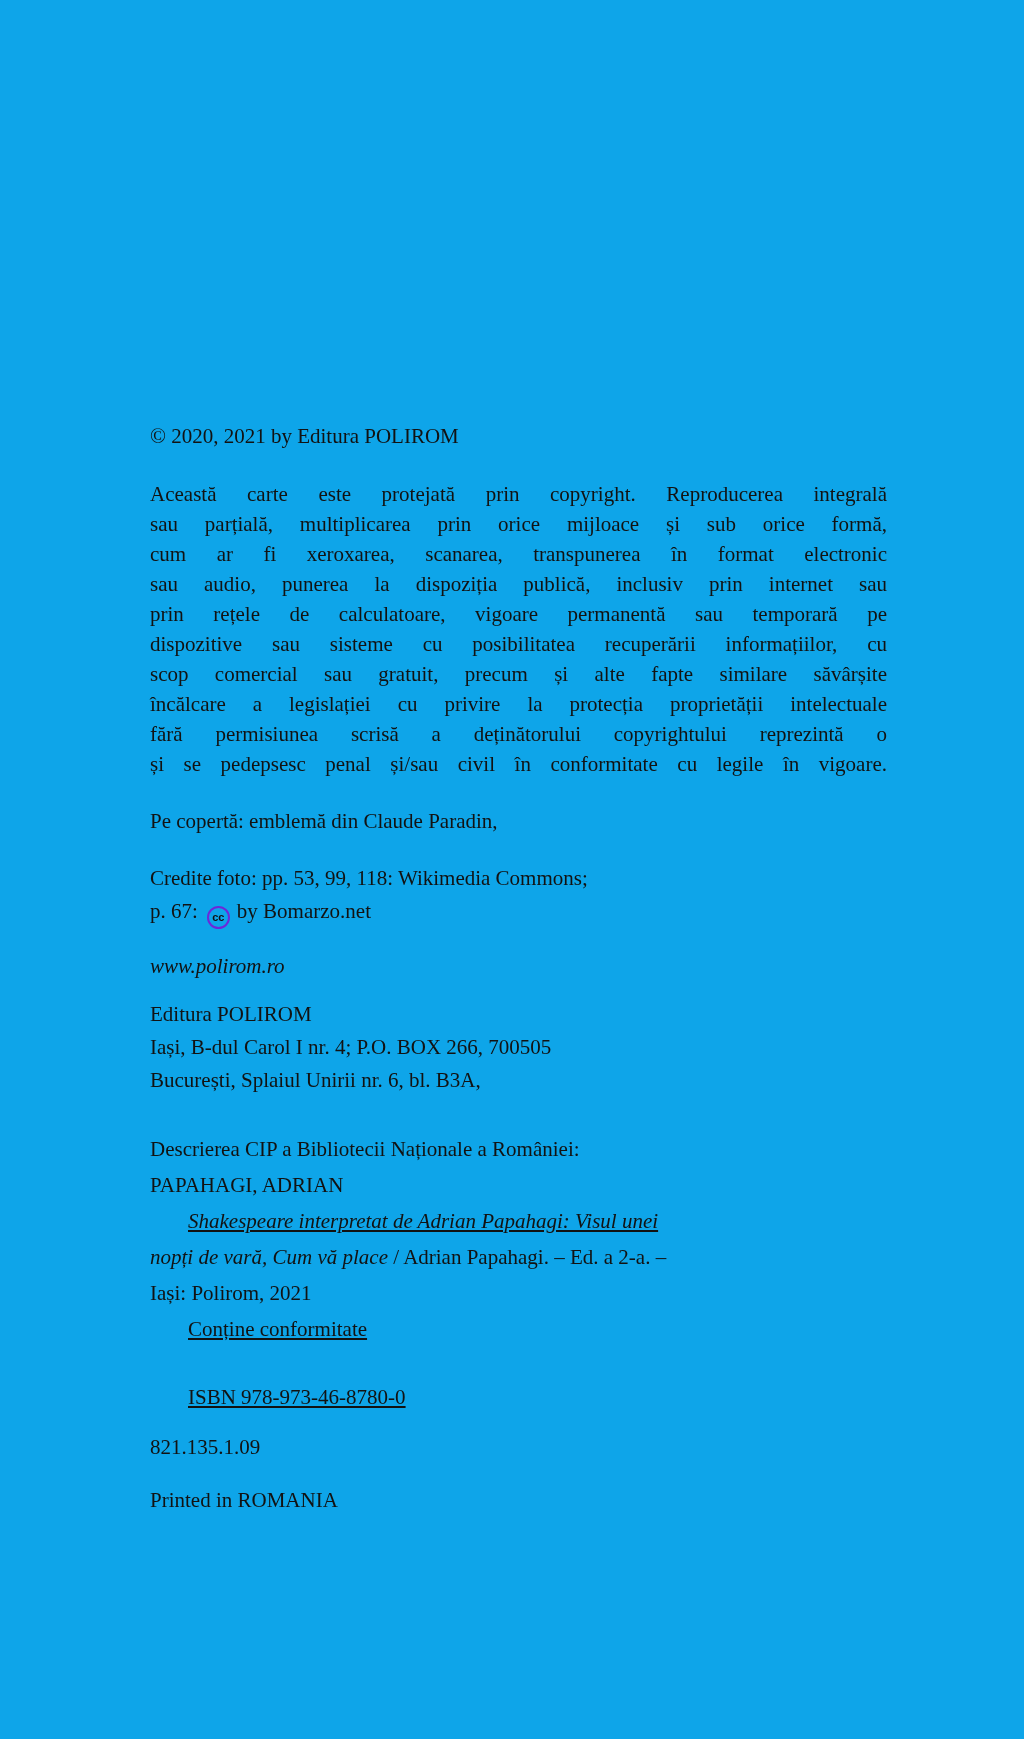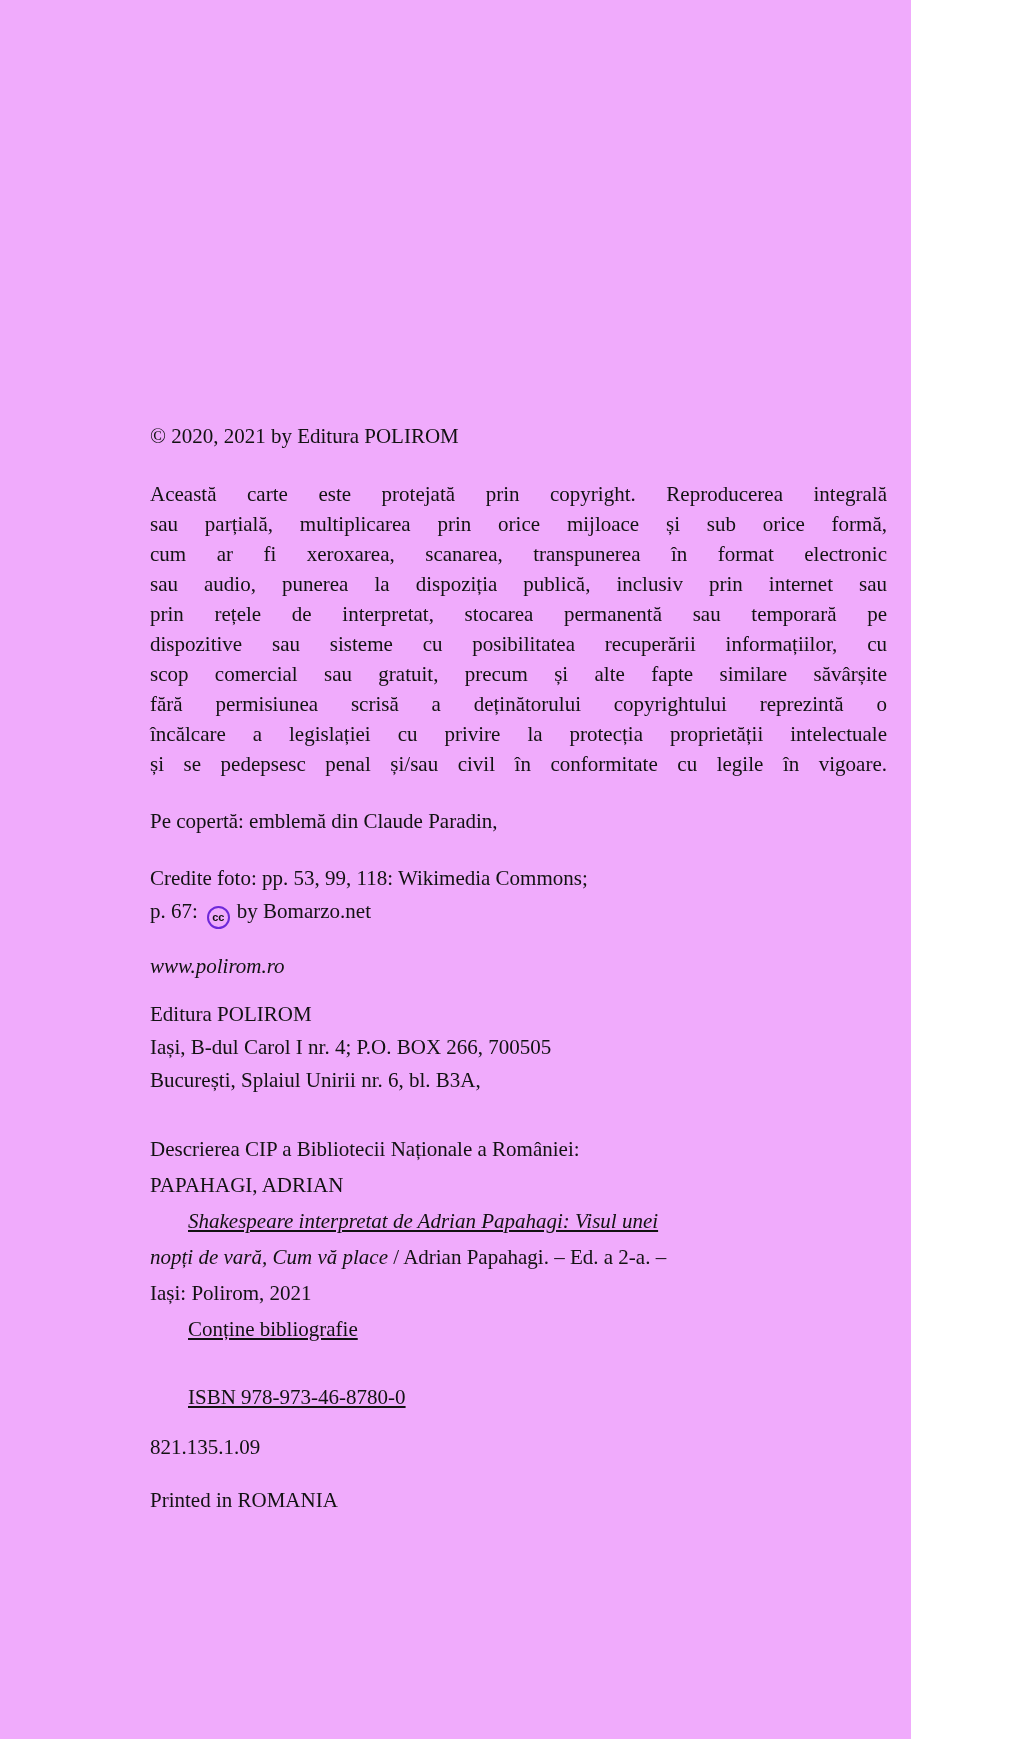--- a/index.html
+++ b/index.html
@@ -1,20 +1,20 @@
 <!DOCTYPE html>
 <html><head>
 <meta charset="utf-8">
 <style>
   html, body { margin: 0; padding: 0; background: #ffffff; }
   .page {
     position: relative;
-    width: 911px;
+    width: 1024px;
     height: 1739px;
-    background: #f0abfc;
+    background: #0ea5e9;
     overflow: hidden;
     font-family: "Liberation Serif", "DejaVu Serif", serif;
     color: #121212;
   }
   .content {
     position: absolute;
     left: 150px;
     top: 420px;
     width: 737px;
     font-size: 21px;
@@ -62,25 +62,25 @@
 <div class="page">
   <div class="content">
 
     <div class="block copyright-line">© 2020, 2021 by Editura POLIROM</div>
 
     <div class="block legal">
       <div class="jline">Această carte este protejată prin copyright. Reproducerea integrală</div>
       <div class="jline">sau parțială, multiplicarea prin orice mijloace și sub orice formă,</div>
       <div class="jline">cum ar fi xeroxarea, scanarea, transpunerea în format electronic</div>
       <div class="jline">sau audio, punerea la dispoziția publică, inclusiv prin internet sau</div>
-      <div class="jline">prin rețele de interpretat, stocarea permanentă sau temporară pe</div>
+      <div class="jline">prin rețele de calculatoare, vigoare permanentă sau temporară pe</div>
       <div class="jline">dispozitive sau sisteme cu posibilitatea recuperării informațiilor, cu</div>
       <div class="jline">scop comercial sau gratuit, precum și alte fapte similare săvârșite</div>
+      <div class="jline">încălcare a legislației cu privire la protecția proprietății intelectuale</div>
       <div class="jline">fără permisiunea scrisă a deținătorului copyrightului reprezintă o</div>
-      <div class="jline">încălcare a legislației cu privire la protecția proprietății intelectuale</div>
       <div class="jline jline-last">și se pedepsesc penal și/sau civil în conformitate cu legile în vigoare.</div>
     </div>
 
     <div class="block cover">
       <div>Pe copertă: emblemă din Claude Paradin,</div>
     </div>
 
     <div class="block credits">
       <div>Credite foto: pp. 53, 99, 118: Wikimedia Commons;</div>
       <div><span>p. 67:</span><span class="cc-icon">cc</span><span>by Bomarzo.net</span></div>
@@ -93,21 +93,21 @@
       <div>Iași, B-dul Carol I nr. 4; P.O. BOX 266, 700505</div>
       <div>București, Splaiul Unirii nr. 6, bl. B3A,</div>
     </div>
 
     <div class="block cip">
       <div>Descrierea CIP a Bibliotecii Naționale a României:</div>
       <div>PAPAHAGI, ADRIAN</div>
       <div class="indent"><span class="it">Shakespeare interpretat de Adrian Papahagi: Visul unei</span></div>
       <div><span class="it">nopți de vară, Cum vă place</span><span> / Adrian Papahagi. – Ed. a 2-a. –</span></div>
       <div>Iași: Polirom, 2021</div>
-      <div class="indent">Conține bibliografie</div>
+      <div class="indent">Conține conformitate</div>
     </div>
 
     <div class="block isbn indent">ISBN 978-973-46-8780-0</div>
 
     <div class="block classif">821.135.1.09</div>
 
     <div class="block printed">Printed in ROMANIA</div>
 
   </div>
 </div>

